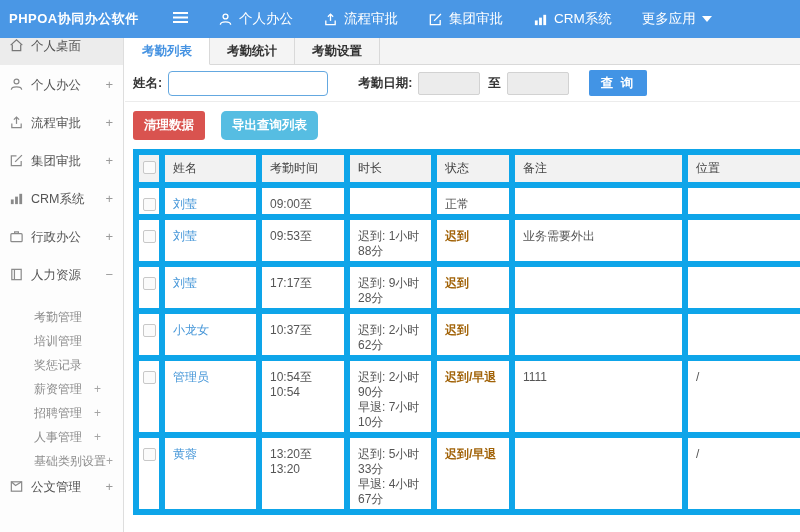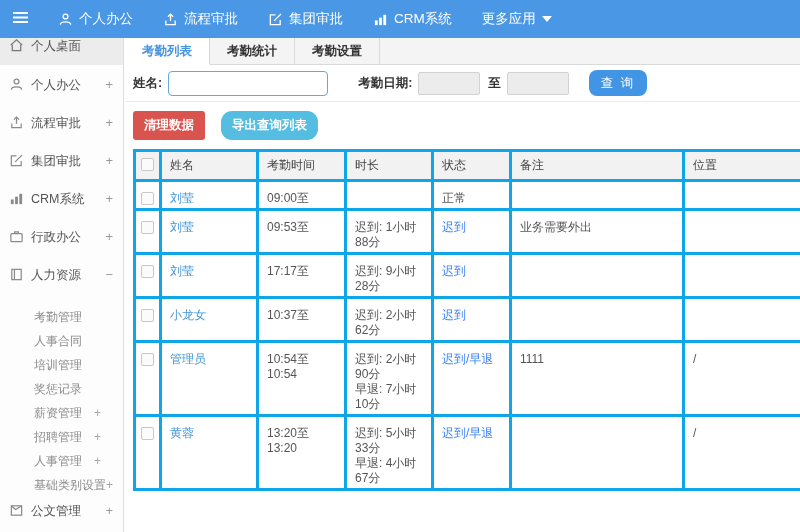--- a/index.html
+++ b/index.html
@@ -30,44 +30,45 @@
 
   .tabstrip { height:27px; background:#f4f4f4; border-bottom:1px solid #d9d9d9; display:flex; }
   .tab { padding:0 17px; line-height:26px; font-size:12.5px; color:#333; border-right:1px solid #d9d9d9; cursor:pointer; background:#f4f4f4; font-weight:bold; }
   .tab.active { background:#fff; color:#4693e2; border-bottom:1px solid #fff; margin-bottom:-1px; }
 
   .filterbar { height:37px; display:flex; align-items:center; padding-left:8px; border-bottom:1px solid #ececec; }
   .flabel { font-weight:bold; color:#333; font-size:12.5px; margin-right:6px; white-space:nowrap; }
   .name-input { width:160px; height:25px; border:1px solid #64a8e0; border-radius:4px; outline:none; padding:0 6px; font-size:12px; }
   .date-input { width:62px; height:23px; background:#ececec; border:1px solid #d2d2d2; border-radius:2px; outline:none; padding:0 5px; font-size:12px; margin-right:8px; }
   .to-label { color:#333; font-size:12.5px; margin:0 6px 0 0; font-weight:bold; }
-  .search-btn { height:26px; padding:0 12px; background:#4294e5; color:#fff; border:none; border-radius:8px; font-size:12.5px; font-weight:normal; cursor:pointer; margin-left:12px; letter-spacing:2px; }  .gap2 { width:15px; }
+  .search-btn { height:26px; padding:0 12px; background:#4294e5; color:#fff; border:none; border-radius:2px; font-size:12.5px; font-weight:bold; cursor:pointer; margin-left:12px; letter-spacing:2px; }  .gap2 { width:15px; }
 
   .toolbar { padding:9px 8px 8px 8px; display:flex; gap:16px; }
   .btn-danger { background:#d9534f; color:#fff; border:none; border-radius:3px; padding:6px 11px; font-size:12.5px; font-weight:bold; cursor:pointer; }
-  .btn-info { background:#56bde2; color:#fff; border:none; border-radius:11px; padding:6px 11px; font-size:12.5px; font-weight:bold; cursor:pointer; }
+  .btn-info { background:#56bde2; color:#fff; border:none; border-radius:5px; padding:6px 11px; font-size:12.5px; font-weight:bold; cursor:pointer; }
 
   .tablewrap { padding:1px 8px 0 8px; }
   table { width:100%; border-collapse:collapse; table-layout:fixed; }
-  th, td { border:3px solid #0ea5e9; font-weight:normal; text-align:left; vertical-align:top; padding:6px 8px; font-size:12px; color:#555; line-height:15px; }
+  th, td { border:6px solid #0ea5e9; font-weight:normal; text-align:left; vertical-align:top; padding:6px 8px; font-size:12px; color:#555; line-height:15px; }
   thead th { background:#f2f2f2; color:#444; padding:6px 8px; font-size:12px; }
   td.cb, th.cb { text-align:center; padding:6px 0 0 0; vertical-align:top; }
   tbody td { padding-top:9px; padding-bottom:2px; }
   tbody td.cb { padding-top:10px; }
   .col-cb { width:26px; } .col-name { width:97px; } .col-time { width:88px; } .col-dur { width:87px; }
   .col-status { width:78px; } .col-remark { width:173px; } .col-loc { width:auto; }
   .name-link { color:#4596d8; cursor:pointer; text-decoration:none; }
-  .status-late { color:#3b82f6; }
+  .status-late { color:#a16207;font-weight:bold; }
   input[type="checkbox"] { appearance:none; -webkit-appearance:none; width:13px; height:13px; border:1px solid #c8c8c8; border-radius:2px; background:#fbfbfb; cursor:pointer; vertical-align:top; }
   .dur2 { }
 </style>
 </head>
 <body>
 
 <div class="navbar">
+  <div class="brand">PHPOA协同办公软件</div>
   <div class="hamburger">
     <span>
       <svg width="17" height="13" viewBox="0 0 17 13">
           <g stroke="#fff" stroke-width="2">
             <line x1="1" y1="2" x2="16" y2="2"></line>
             <line x1="1" y1="6.5" x2="16" y2="6.5"></line>
             <line x1="1" y1="11" x2="16" y2="11"></line>
           </g>
         </svg>
     </span>
@@ -189,24 +190,20 @@
           <rect x="3" y="2.5" width="10" height="11"></rect>
           <path d="M5.8 2.5 V13.5"></path>
         </svg>
     </span>
     <span class="lbl">人力资源</span>
     <span class="exp">−</span>
   </div>
 
   <div class="side-sub">
     <span class="lbl">考勤管理</span>
-    <span class="exp"></span>
-  </div>
-  <div class="side-sub">
-    <span class="lbl">人事合同</span>
     <span class="exp"></span>
   </div>
   <div class="side-sub">
     <span class="lbl">培训管理</span>
     <span class="exp"></span>
   </div>
   <div class="side-sub">
     <span class="lbl">奖惩记录</span>
     <span class="exp"></span>
   </div>

